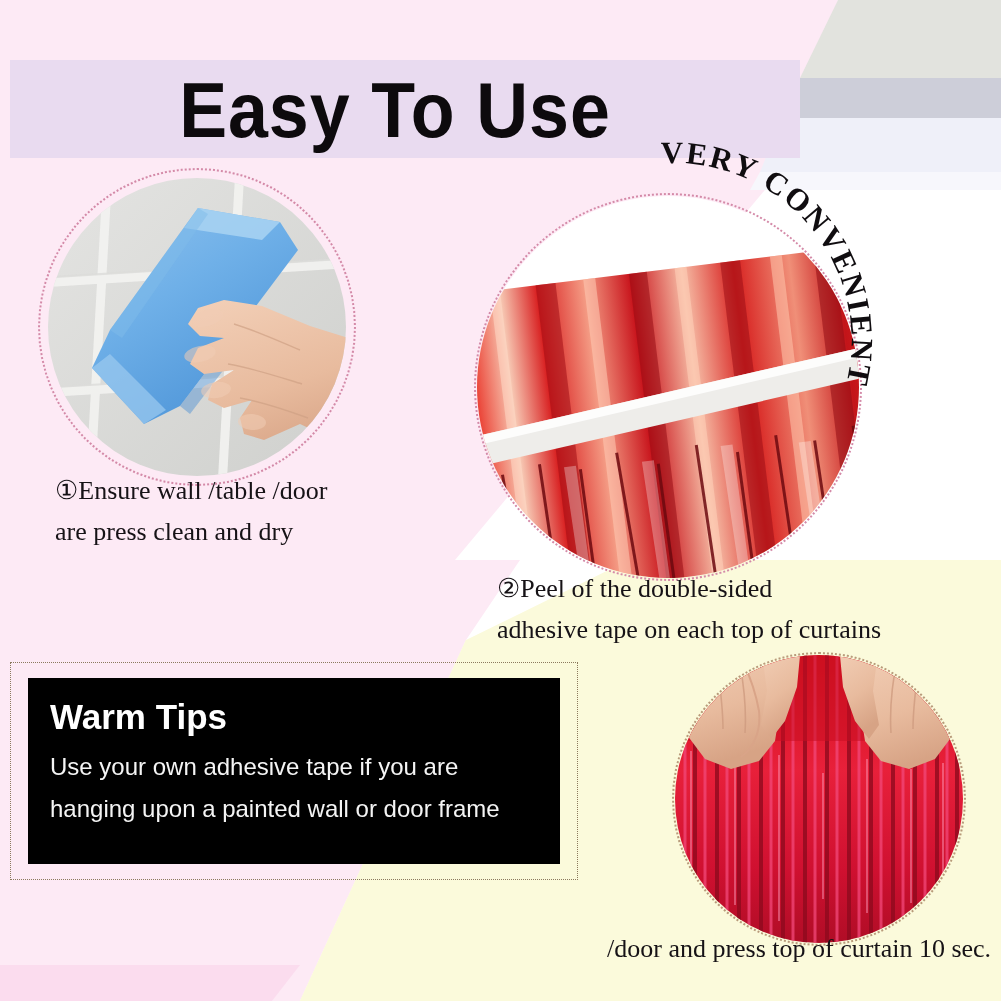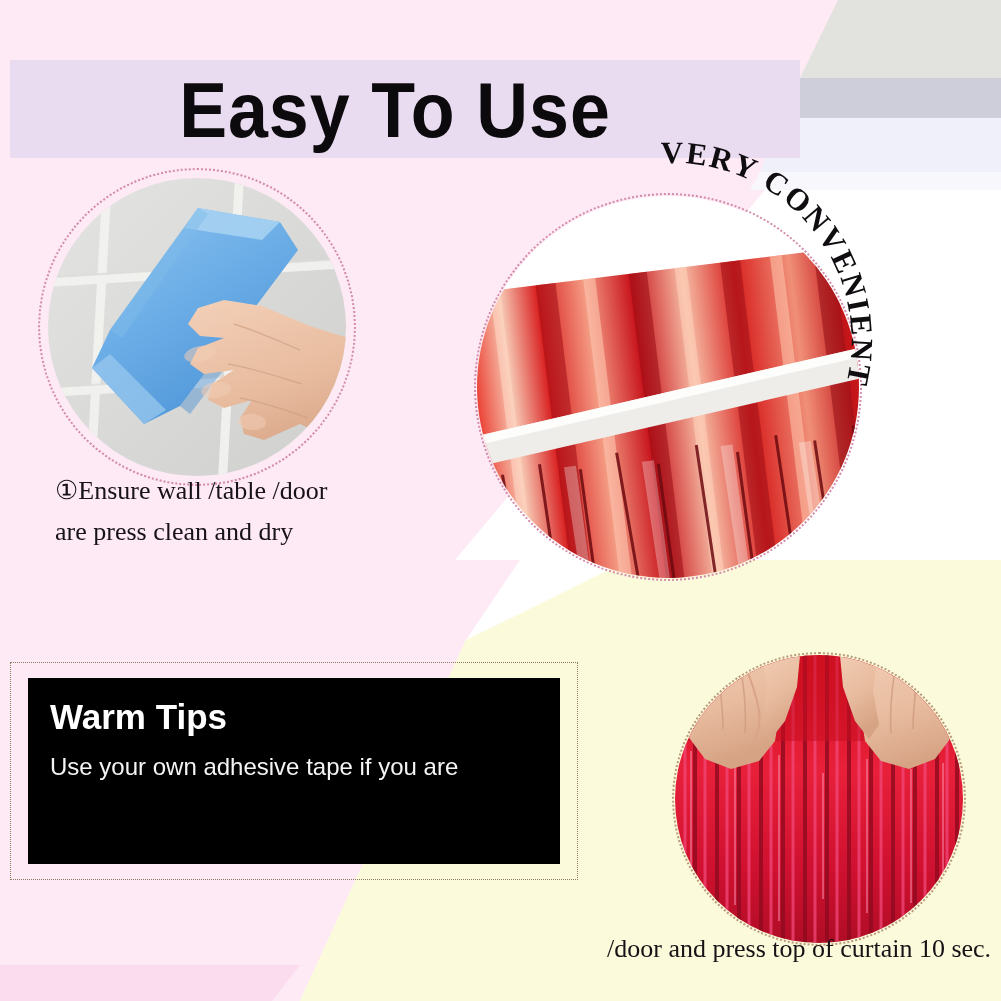--- a/index.html
+++ b/index.html
@@ -394,26 +394,31 @@
     <text>
       <textPath href="#arcPath" startOffset="2%">VERY CONVENIENT</textPath>
     </text>
   </svg>
 
   <div class="step-caption" id="caption-1">
     <div>①Ensure wall /table /door</div>
     <div>are press clean and dry</div>
   </div>
 
+  <div class="step-caption" id="caption-2">
+    <div>②Peel of the double-sided</div>
+    <div>adhesive tape on each top of curtains</div>
+  </div>
 
   <div class="step-caption" id="caption-3">
     <div>/door and press top of curtain 10 sec.</div>
   </div>
 
   <div id="warm-tips-box"></div>
   <div id="warm-tips-panel">
     <div id="warm-tips-title">Warm Tips</div>
     <div id="warm-tips-body">
       <div class="warm-tips-line">Use your own adhesive tape if you are</div>
+      <div class="warm-tips-line">hanging upon a painted wall or door frame</div>
     </div>
   </div>
 
 </div>
 
 </body></html>

